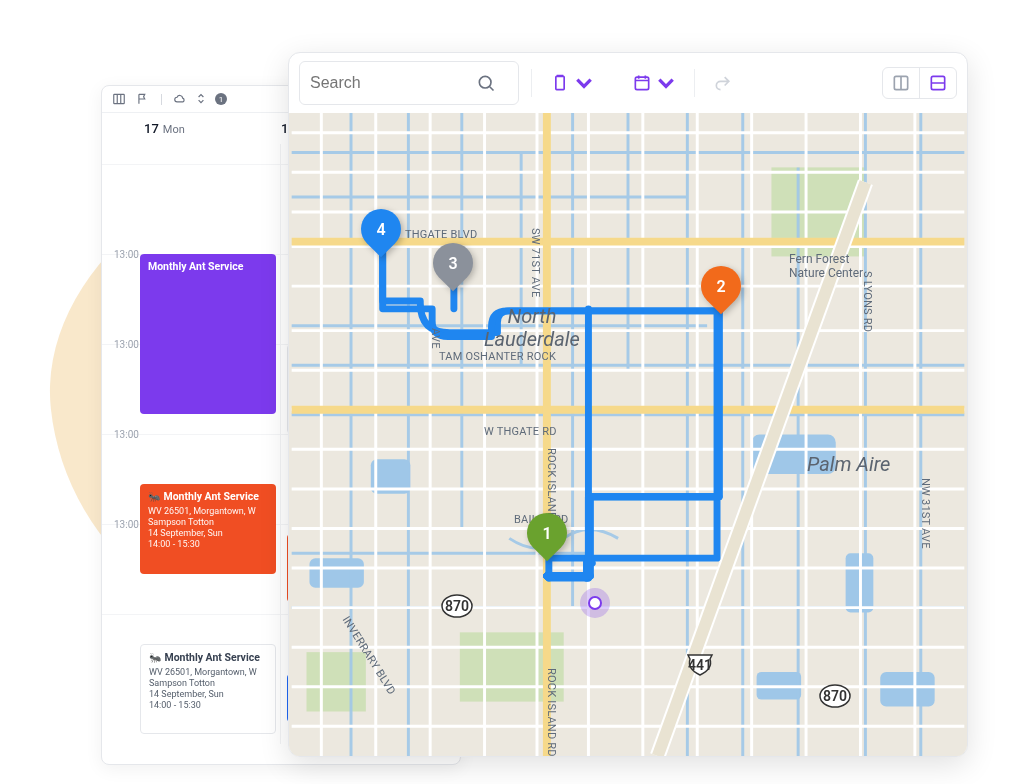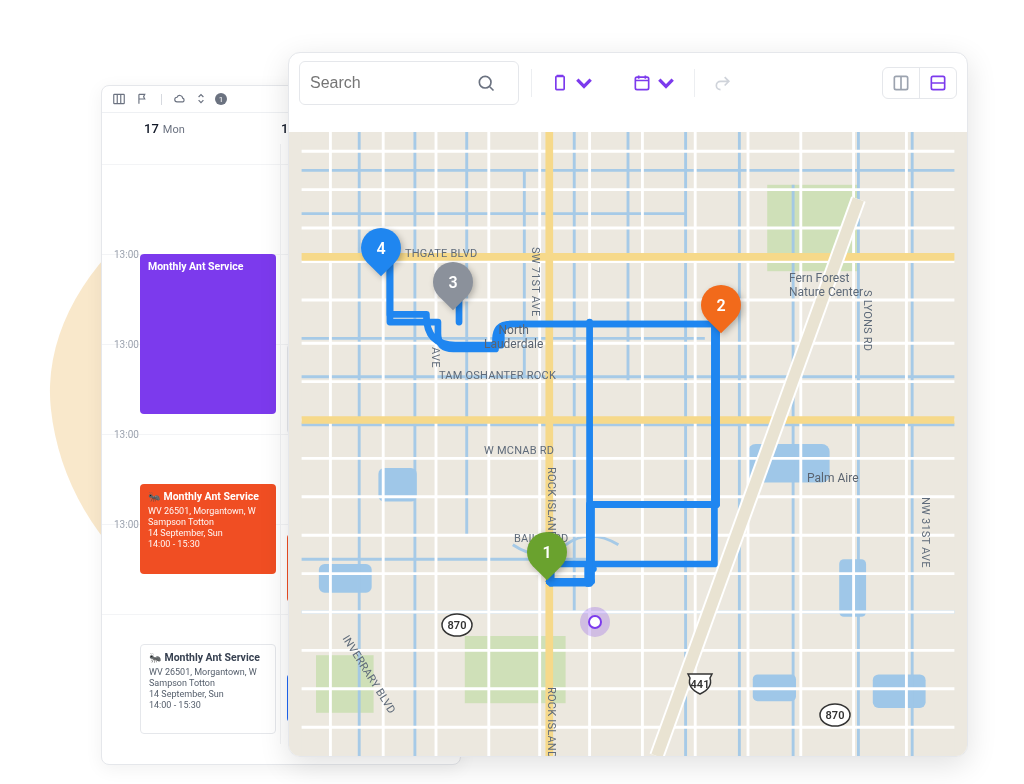--- a/index.html
+++ b/index.html
@@ -80,21 +80,21 @@
   
   .map-panel {
     position:absolute;
     top: 52px; left: 288px;
     width: 680px; height: 705px;
     background:#fff;
     border:1px solid #e5e7eb;
     border-radius: 12px;
     box-shadow: 0 8px 30px rgba(0,0,0,0.12);
     overflow:hidden;
-    display:flex; flex-direction:column;gap:19px;
+    display:flex; flex-direction:column;
   }
   .map-toolbar {
     display:flex; align-items:center; gap:4px;
     padding: 8px 10px;
   }
   .search-wrap {
     display:flex; align-items:center;
     border:1px solid #e5e7eb; border-radius:6px;
     padding: 6px 10px; flex: 0 0 220px;
   }
@@ -128,24 +128,24 @@
   }
   .map-canvas svg.basemap { position:absolute; inset:0; width:100%; height:100%; }
   .street-label {
     position:absolute; font-size:11px; color:#5f6b7a;
     white-space:nowrap; letter-spacing:0.02em;
   }
   .place-label {
     position:absolute; font-size:12px; color:#5f6b7a; line-height:1.15;
     white-space:nowrap;
   }
-  .place-label.big { font-size:12px; color:#5b6470;}
+  .place-label.big { font-size:20px; color:#5b6470;font-style:italic;}
   .route-shield {
     position:absolute; display:flex; align-items:center; justify-content:center;
-    width:32px; height:26px; font-size:11px; font-weight:600; color:#333;
+    width:32px; height:26px; font-size:14px; font-weight:600; color:#333;
   }
   .route-shield svg { position:absolute; inset:0; }
   .route-shield span { position:relative; }
   .marker {
     position:absolute; width:40px; height:52px; transform:translate(-50%,-100%);
   }
   .marker .pin {
     width:40px; height:40px; border-radius:50% 50% 50% 0;
     transform: rotate(-45deg);
     display:flex; align-items:center; justify-content:center;
@@ -380,21 +380,21 @@
         <path d="M432 200 V175"></path>
         <path d="M164 198 V160"></path>
       </g>
     </svg>
 
     <span class="street-label" style="top:115px; left:116px">THGATE BLVD</span>
     <span class="street-label" style="top:115px; left:240px; writing-mode:vertical-rl; transform:rotate(0deg)">SW 71ST AVE</span>
     <span class="place-label big" style="top:192px; left:195px; text-align:center">North<br>Lauderdale</span>
     <span class="street-label" style="top:215px; left:140px; writing-mode:vertical-rl">AVE</span>
     <span class="street-label" style="top:237px; left:150px">TAM OSHANTER ROCK</span>
-    <span class="street-label" style="top:312px; left:195px">W MCNAB RD</span>
+    <span class="street-label" style="top:312px; left:195px">W THGATE RD</span>
     <span class="street-label" style="top:335px; left:256px; writing-mode:vertical-rl">ROCK ISLAND RD</span>
     <span class="street-label" style="top:400px; left:225px">BAILEY RD</span>
     <span class="street-label" style="top:536px; left:35px; transform:rotate(58deg)">INVERRARY BLVD</span>
 
     <span class="street-label" style="top:555px; left:256px; writing-mode:vertical-rl">ROCK ISLAND RD</span>
     <span class="place-label" style="top:140px; left:500px">Fern Forest<br>Nature Center</span>
     <span class="street-label" style="top:158px; left:572px; writing-mode:vertical-rl">S LYONS RD</span>
     <span class="place-label big" style="top:340px; left:518px">Palm Aire</span>
     <span class="street-label" style="top:365px; left:630px; writing-mode:vertical-rl">NW 31ST AVE</span>
 

